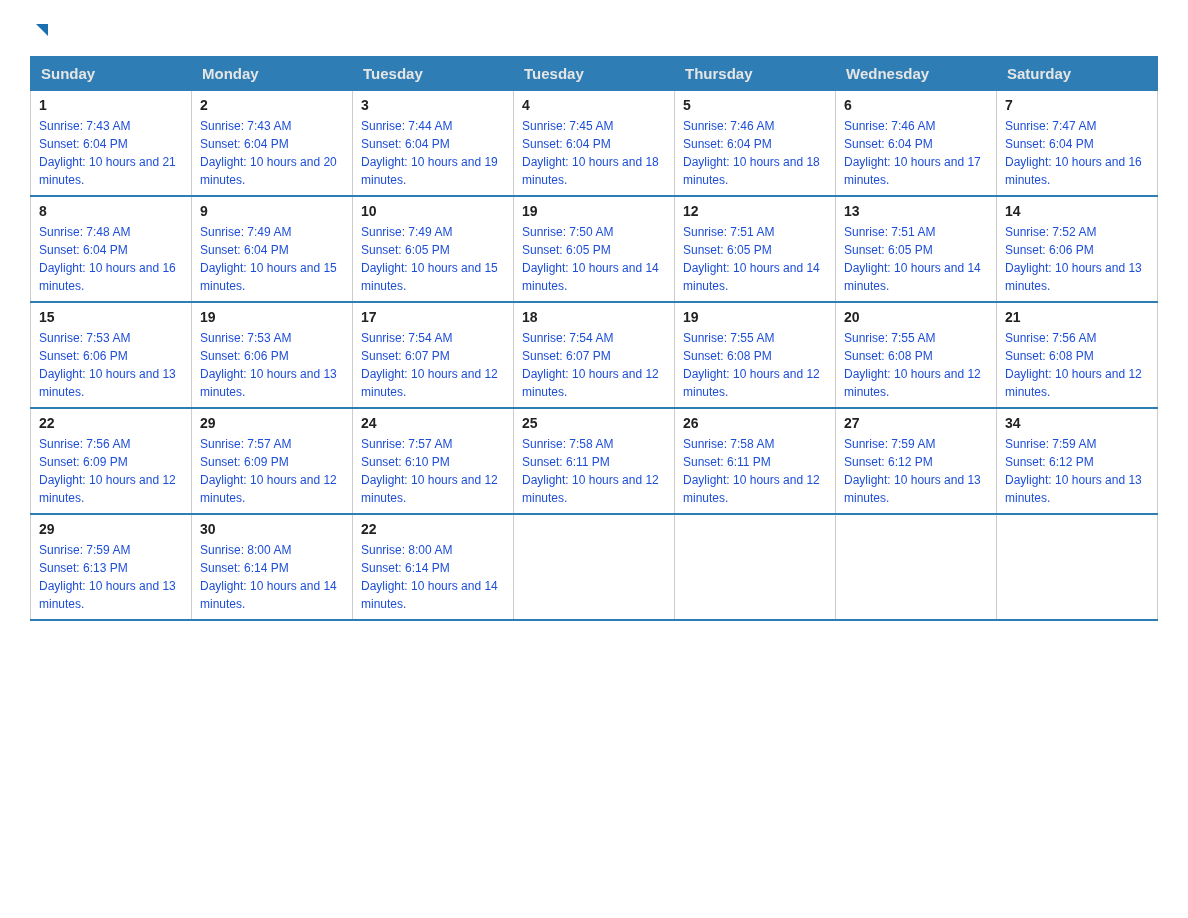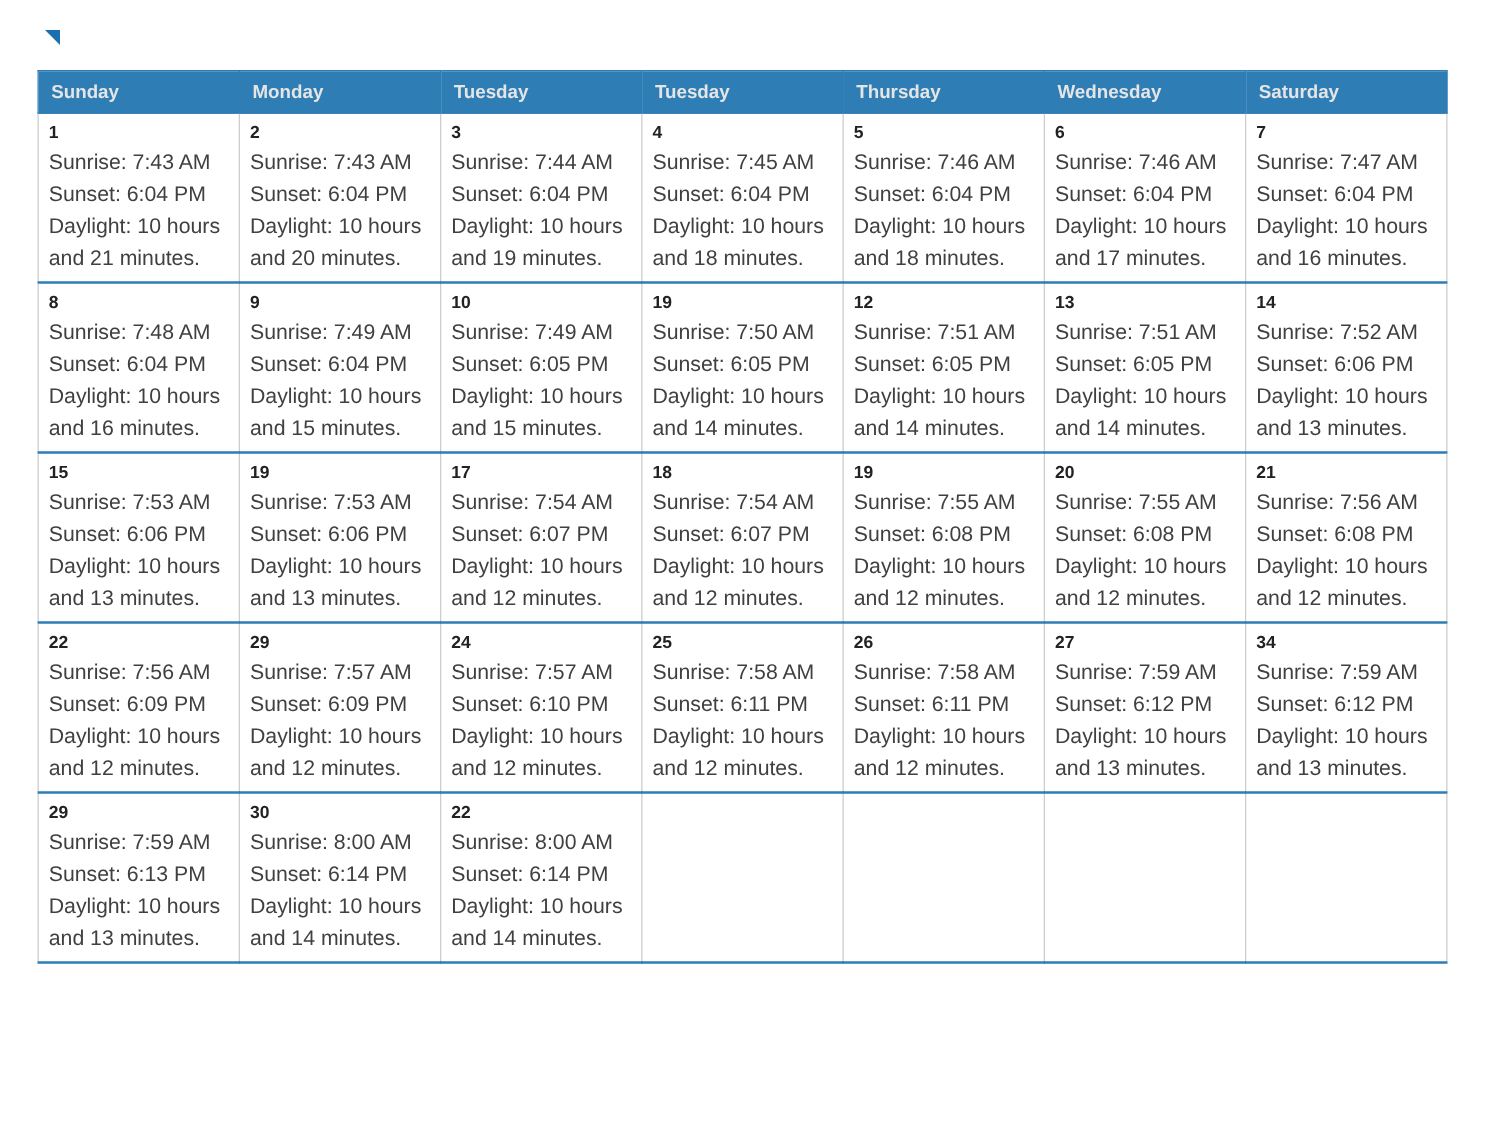--- a/index.html
+++ b/index.html
@@ -57,23 +57,23 @@
     }
     tbody tr {
       border-bottom: 2px solid #2e7db5;
     }
     .day-num {
       font-size: 14px;
       font-weight: bold;
       margin-bottom: 4px;
     }
     .day-info {
-      font-size: 17px;
+      font-size: 12px;
       line-height: 1.5;
-      color: #404040;
+      color: #1d4ed8;
     }
     .logo-line {
       display: flex;
       align-items: center;
     }
     .logo-blue {
       color: #1a6faf;
       font-size: 22px;
       font-weight: bold;
     }

